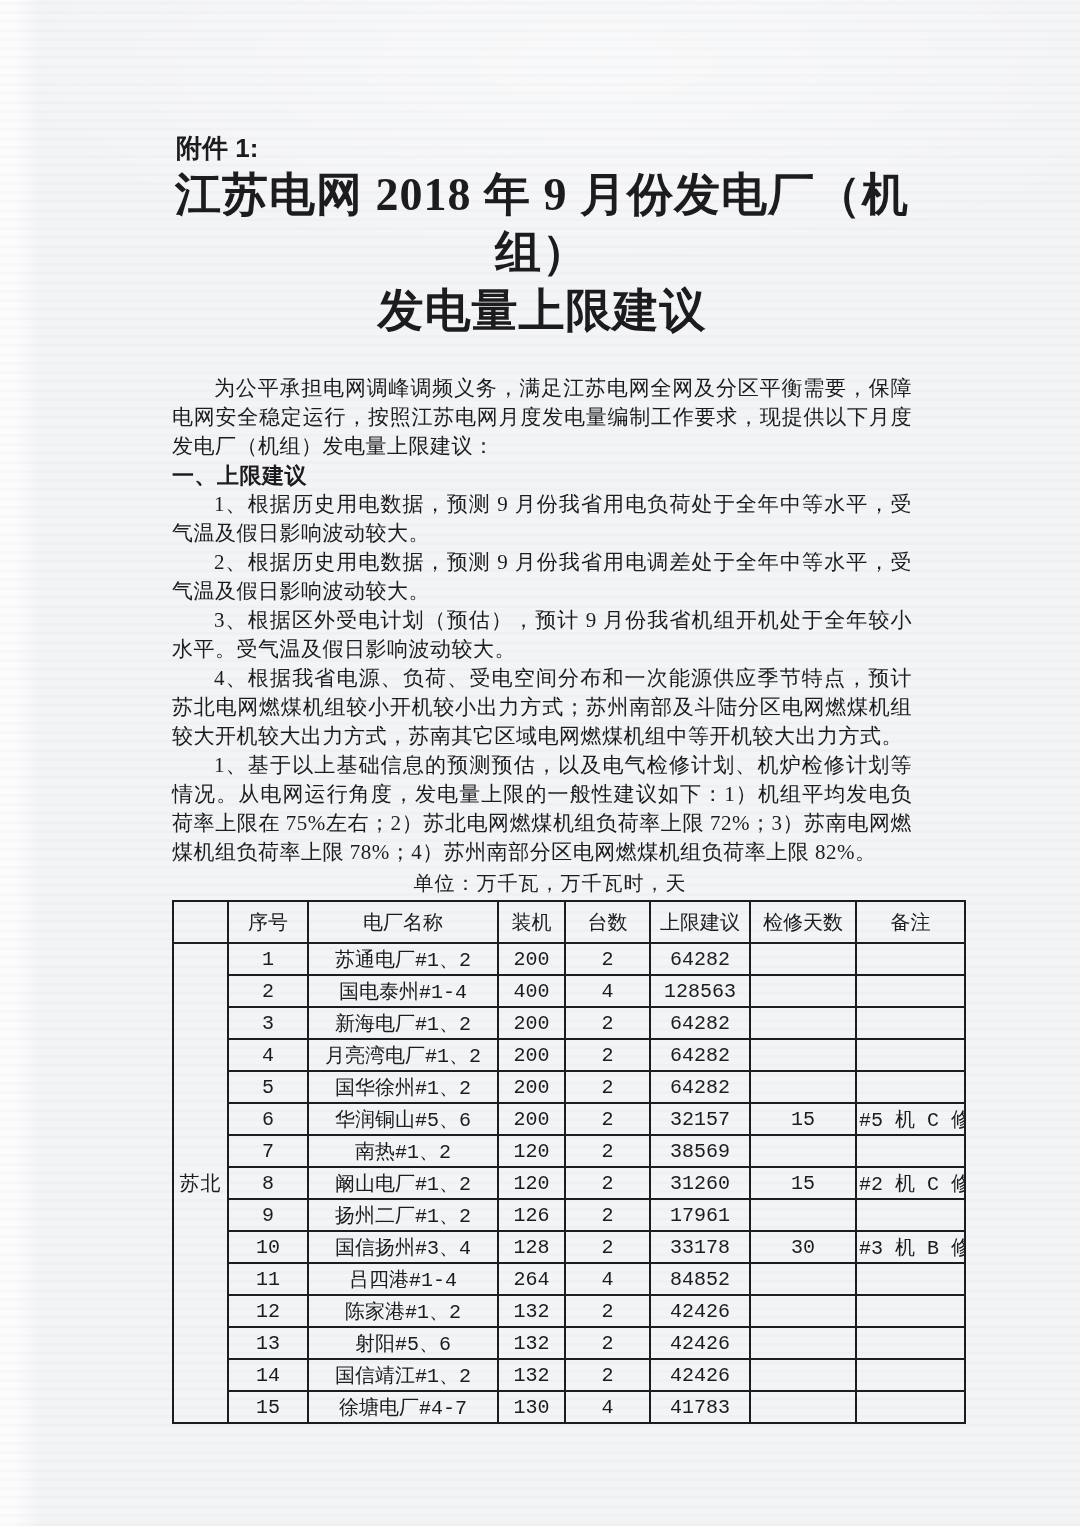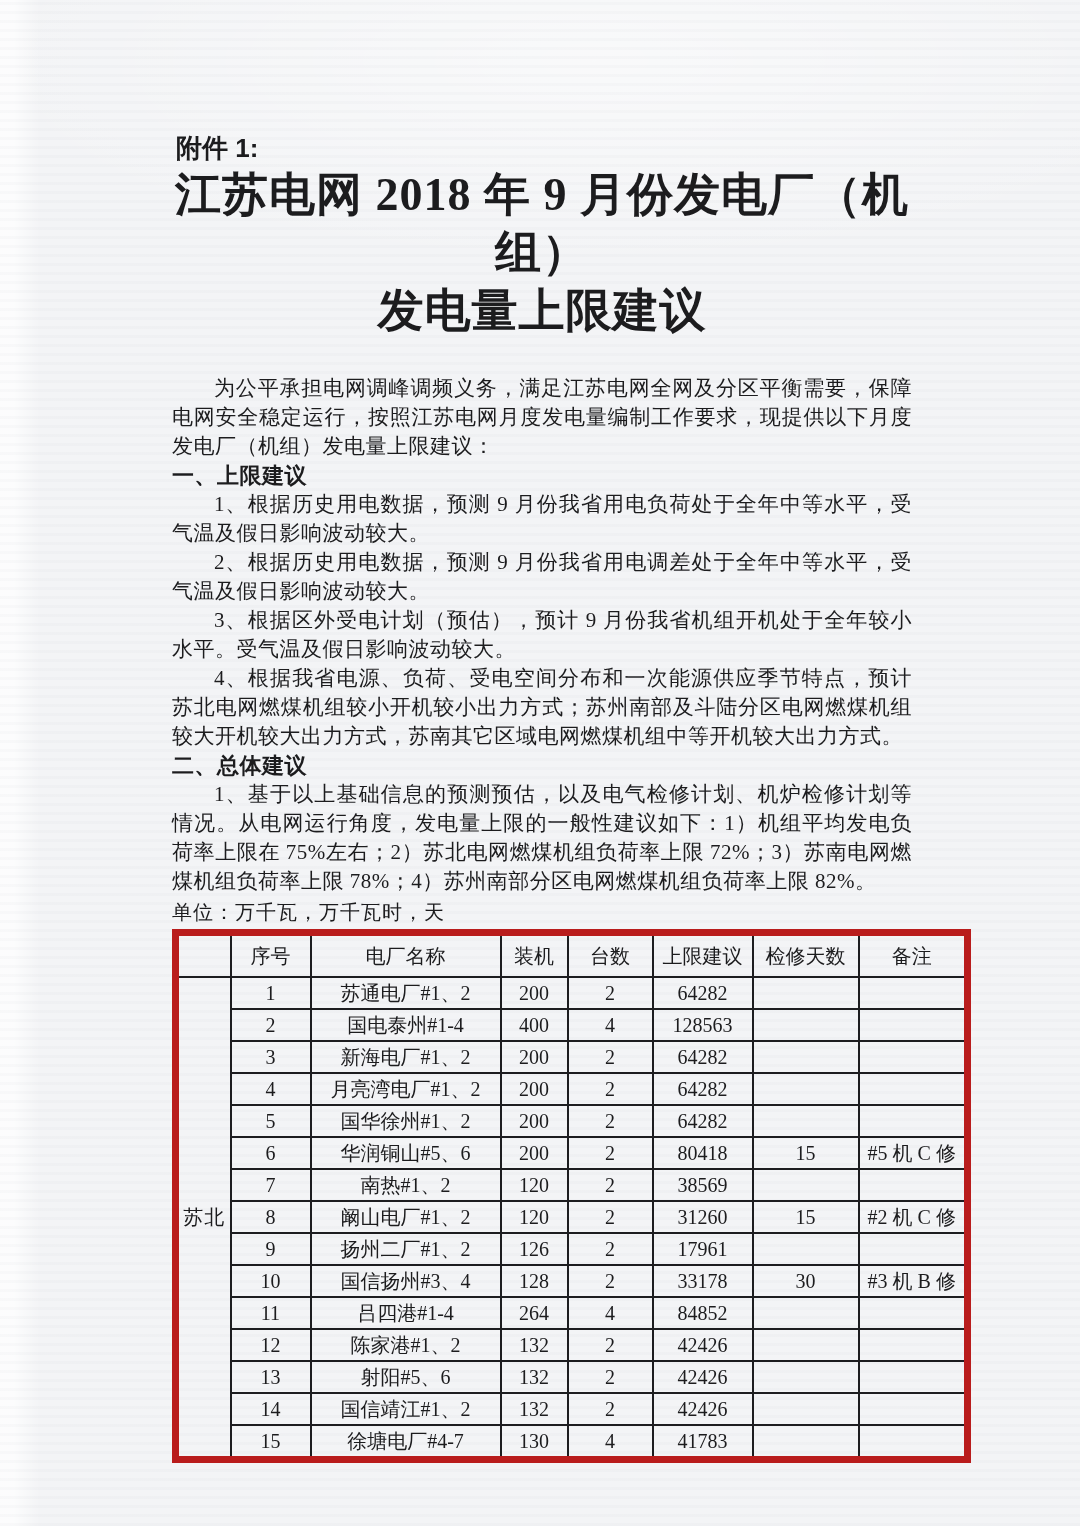--- a/index.html
+++ b/index.html
@@ -28,26 +28,27 @@
   }
   .para{
     font-size:21px;line-height:29px;text-align:justify;margin:0;
     text-indent:2em;letter-spacing:.5px;
   }
   .section-heading{
     font-family:"Liberation Sans","DejaVu Sans",sans-serif;
     font-weight:700;font-size:22px;line-height:29px;margin:0;letter-spacing:.5px;
   }
   .units-note{
-    width:792px;box-sizing:border-box;text-align:left;padding-right:36px;
+    width:792px;box-sizing:border-box;text-align:center;padding-right:36px;
     font-size:20px;line-height:29px;margin-top:2px;letter-spacing:1px;
   }
   table.limits{
     border-collapse:collapse;table-layout:fixed;width:792px;margin-top:2px;
-    border:7px solid #b91c1c;
+    border:2px solid #b91c1c;
+    font-family:Liberation Mono, monospace;
   }
   table.limits th, table.limits td{
     border:2px solid #1d1d20;text-align:center;vertical-align:middle;
     font-size:20px;font-weight:400;padding:0 2px;overflow:hidden;white-space:nowrap;
   }
   table.limits thead th{height:40px}
   table.limits tbody td{height:30px}
   td.region-cell{font-size:20px;letter-spacing:1px}
 </style>
 </head>
@@ -60,21 +61,20 @@
   <h1 class="doc-title"><span>江苏电网 2018 年 9 月份发电厂（机组）</span><br><span>发电量上限建议</span></h1>
 
   <p class="para">为公平承担电网调峰调频义务，满足江苏电网全网及分区平衡需要，保障电网安全稳定运行，按照江苏电网月度发电量编制工作要求，现提供以下月度发电厂（机组）发电量上限建议：</p>
 
   <h2 class="section-heading">一、上限建议</h2>
   <p class="para">1、根据历史用电数据，预测 9 月份我省用电负荷处于全年中等水平，受气温及假日影响波动较大。</p>
   <p class="para">2、根据历史用电数据，预测 9 月份我省用电调差处于全年中等水平，受气温及假日影响波动较大。</p>
   <p class="para">3、根据区外受电计划（预估），预计 9 月份我省机组开机处于全年较小水平。受气温及假日影响波动较大。</p>
   <p class="para">4、根据我省电源、负荷、受电空间分布和一次能源供应季节特点，预计苏北电网燃煤机组较小开机较小出力方式；苏州南部及斗陆分区电网燃煤机组较大开机较大出力方式，苏南其它区域电网燃煤机组中等开机较大出力方式。</p>
 
-  <h2 class="section-heading">二、总体建议</h2>
   <p class="para">1、基于以上基础信息的预测预估，以及电气检修计划、机炉检修计划等情况。从电网运行角度，发电量上限的一般性建议如下：1）机组平均发电负荷率上限在 75%左右；2）苏北电网燃煤机组负荷率上限 72%；3）苏南电网燃煤机组负荷率上限 78%；4）苏州南部分区电网燃煤机组负荷率上限 82%。</p>
 
   <div class="units-note">单位：万千瓦，万千瓦时，天</div>
 
   <table class="limits">
     <colgroup>
       <col style="width:55px">
         <col style="width:80px">
         <col style="width:190px">
       <col style="width:67px">
@@ -140,21 +140,21 @@
           <td>2</td>
           <td>64282</td>
           <td></td>
           <td></td>
         </tr>
         <tr>
           <td>6</td>
           <td>华润铜山#5、6</td>
           <td>200</td>
           <td>2</td>
-          <td>80418</td>
+          <td>32157</td>
           <td>15</td>
           <td>#5 机 C 修</td>
         </tr>
         <tr>
           <td>7</td>
           <td>南热#1、2</td>
           <td>120</td>
           <td>2</td>
           <td>38569</td>
           <td></td>

